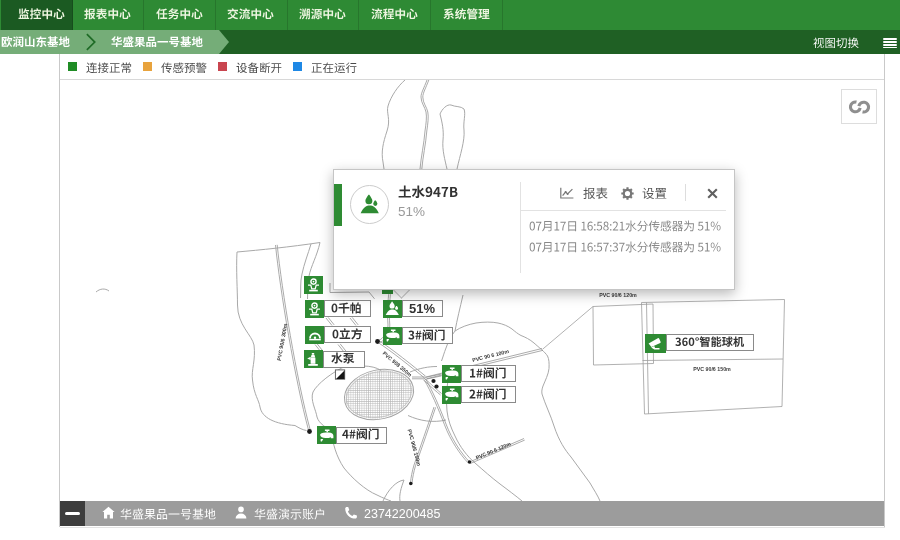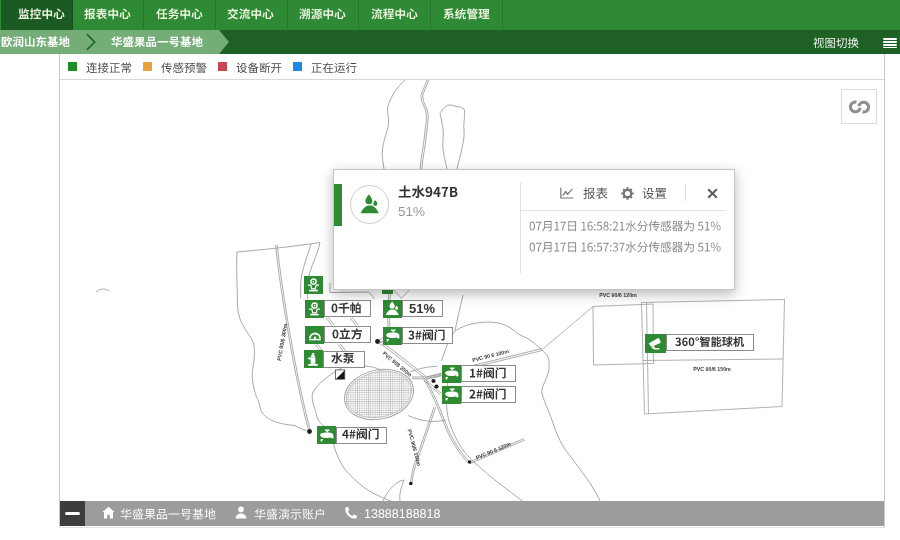--- a/index.html
+++ b/index.html
@@ -403,13 +403,13 @@
 <svg class="abs" style="left:175px;top:5px" width="12" height="13" viewBox="0 0 12 13">
       <circle cx="6" cy="3.4" r="2.8" fill="#fff"></circle>
       <path d="M0.6,12.4 a5.4,4.8 0 0 1 10.8,0 Z" fill="#fff"></path>
     </svg>
 <div class="abs" style="left:194px;top:7px"><svg width="73" height="14" viewBox="0 0 73 14" style="overflow:visible">
         <path d="M6.4 -9.9V-7.5C5.7 -7.3 5 -7.1 4.3 -6.9C4.4 -6.7 4.6 -6.4 4.6 -6.2C5.2 -6.3 5.8 -6.5 6.4 -6.7V-5.6C6.4 -4.6 6.7 -4.4 7.8 -4.4C8.1 -4.4 9.7 -4.4 9.9 -4.4C10.9 -4.4 11.2 -4.8 11.3 -6.2C11 -6.2 10.7 -6.4 10.5 -6.5C10.4 -5.4 10.3 -5.2 9.9 -5.2C9.5 -5.2 8.2 -5.2 7.9 -5.2C7.4 -5.2 7.3 -5.2 7.3 -5.6V-7C8.7 -7.4 10 -8 11 -8.6L10.3 -9.3C9.5 -8.8 8.4 -8.3 7.3 -7.8V-9.9ZM3.9 -10.1C3.1 -8.8 1.8 -7.5 0.6 -6.8C0.8 -6.6 1.1 -6.3 1.2 -6.1C1.7 -6.4 2.2 -6.8 2.7 -7.3V-4H3.6V-8.2C4 -8.7 4.4 -9.3 4.7 -9.8ZM0.6 -2.7V-1.8H5.5V1H6.5V-1.8H11.4V-2.7H6.5V-4.1H5.5V-2.7Z M14.1 -3V-0.1H12.6V0.7H23.4V-0.1H22V-3ZM14.9 -0.1V-2.3H16.4V-0.1ZM17.3 -0.1V-2.3H18.8V-0.1ZM19.6 -0.1V-2.3H21.1V-0.1ZM19.8 -9.7C20.2 -9.5 20.7 -9.1 21 -8.8H19C18.9 -9.2 18.9 -9.6 18.9 -10.1H18C18 -9.6 18 -9.2 18.1 -8.8H13.6V-7.3C13.6 -6.2 13.5 -4.6 12.5 -3.5C12.7 -3.4 13.1 -3.1 13.3 -2.9C14 -3.8 14.3 -5.1 14.5 -6.2H16.6C16.5 -5.1 16.5 -4.7 16.4 -4.6C16.3 -4.5 16.2 -4.5 16 -4.5C15.8 -4.5 15.4 -4.5 14.9 -4.5C15 -4.4 15.1 -4.1 15.1 -3.8C15.7 -3.8 16.2 -3.8 16.4 -3.8C16.7 -3.9 16.9 -3.9 17.1 -4.1C17.3 -4.4 17.4 -5 17.5 -6.6C17.5 -6.7 17.5 -6.9 17.5 -6.9H14.5L14.5 -7.3V-8H18.3C18.5 -6.9 18.9 -6 19.4 -5.2C18.8 -4.8 18.1 -4.4 17.4 -4.1C17.6 -3.9 17.9 -3.6 18 -3.4C18.7 -3.7 19.3 -4.1 19.9 -4.6C20.5 -3.7 21.3 -3.3 22.1 -3.3C22.9 -3.3 23.2 -3.7 23.4 -5.1C23.1 -5.2 22.8 -5.4 22.7 -5.5C22.6 -4.5 22.5 -4.1 22.1 -4.1C21.6 -4.1 21 -4.5 20.5 -5.1C21.3 -5.8 21.9 -6.6 22.4 -7.4L21.6 -7.7C21.2 -7 20.7 -6.3 20.1 -5.8C19.7 -6.4 19.4 -7.1 19.2 -8H23.2V-8.8H21.3L21.8 -9C21.5 -9.4 20.9 -9.8 20.4 -10.1Z M32.1 -0.7C32.9 -0.3 34.1 0.4 34.6 0.9L35.3 0.3C34.7 -0.1 33.6 -0.8 32.7 -1.2ZM29.8 -1.1C29.2 -0.6 28.1 -0.1 27.1 0.2C27.3 0.4 27.6 0.7 27.8 0.9C28.8 0.5 29.9 -0.2 30.7 -0.8ZM25.1 -9.3C25.8 -8.9 26.6 -8.4 27 -8.1L27.5 -8.9C27.1 -9.2 26.3 -9.6 25.7 -9.9ZM24.4 -6C25 -5.7 25.9 -5.3 26.3 -5L26.8 -5.7C26.4 -6 25.5 -6.4 24.9 -6.7ZM24.8 0.1 25.6 0.7C26.1 -0.4 26.8 -1.9 27.3 -3.2L26.6 -3.7C26.1 -2.4 25.3 -0.8 24.8 0.1ZM30.4 -9.9C30.6 -9.6 30.8 -9.3 30.9 -8.9H27.7V-7H28.5V-8.2H34.3V-7H35.1V-8.9H31.9C31.8 -9.3 31.5 -9.8 31.3 -10.1ZM28.9 -3.1H30.9V-2H28.9ZM31.8 -3.1H33.8V-2H31.8ZM28.9 -4.8H30.9V-3.7H28.9ZM31.8 -4.8H33.8V-3.7H31.8ZM28.6 -7.1V-6.3H30.9V-5.4H28.1V-1.3H34.7V-5.4H31.8V-6.3H34.2V-7.1Z M38.8 -4.2C38.3 -2.9 37.4 -1.5 36.4 -0.7C36.6 -0.6 37.1 -0.3 37.2 -0.1C38.2 -1.1 39.1 -2.5 39.7 -4ZM44.2 -3.8C45.1 -2.7 46 -1.1 46.3 -0.1L47.2 -0.5C46.8 -1.5 45.9 -3.1 45 -4.2ZM37.8 -9.2V-8.3H46.2V-9.2ZM36.7 -6.3V-5.4H41.5V-0.2C41.5 -0 41.5 0 41.2 0C41 0 40.2 0 39.4 0C39.6 0.3 39.7 0.7 39.7 0.9C40.8 0.9 41.5 0.9 41.9 0.8C42.4 0.6 42.5 0.4 42.5 -0.2V-5.4H47.3V-6.3Z M50.6 -8V-4.6C50.6 -3 50.4 -0.9 48.4 0.3C48.6 0.5 48.8 0.7 48.9 0.9C51 -0.5 51.3 -2.8 51.3 -4.6V-8ZM51 -1.6C51.5 -0.9 52.2 0 52.5 0.6L53.1 0.1C52.8 -0.4 52.1 -1.3 51.6 -2ZM49 -9.5V-2.1H49.7V-8.8H52.1V-2.2H52.8V-9.5ZM58.1 -9.6C57.5 -8.4 56.5 -7.2 55.4 -6.4C55.6 -6.3 55.9 -6 56.1 -5.8C57.1 -6.6 58.2 -7.9 58.9 -9.3ZM54 1C54.2 0.9 54.5 0.7 56.9 -0.2C56.8 -0.4 56.8 -0.8 56.8 -1L55 -0.4V-4.6H56C56.5 -2.3 57.5 -0.3 59 0.7C59.1 0.5 59.4 0.2 59.6 0C58.2 -0.9 57.3 -2.6 56.8 -4.6H59.3V-5.4H55V-9.8H54.2V-5.4H53.1V-4.6H54.2V-0.5C54.2 -0 53.8 0.2 53.6 0.3C53.8 0.5 53.9 0.8 54 1Z M63 -7.4H69.2V-5H63L63 -5.6ZM65.3 -9.9C65.5 -9.4 65.8 -8.7 65.9 -8.2H62V-5.6C62 -3.8 61.9 -1.3 60.4 0.5C60.6 0.6 61 0.9 61.2 1C62.4 -0.4 62.8 -2.4 62.9 -4.1H69.2V-3.3H70.1V-8.2H66.3L66.9 -8.4C66.7 -8.9 66.4 -9.6 66.2 -10.1Z" fill="#fff" transform="translate(0,10.6)"></path>
       </svg></div>
 <svg class="abs" style="left:284px;top:5px" width="13" height="13" viewBox="0 0 13 13">
       <path d="M2.8,0.9 C2,0.9 1.2,1.6 1.2,2.4 c0,5.5 4.7,10.2 10.2,10.2 0.8,0 1.5,-0.8 1.5,-1.6 V9.6 L9.8,8.5 8.4,9.9 C6.4,8.9 4.9,7.4 3.9,5.4 L5.3,4 4.2,0.9 Z" fill="#fff"></path>
     </svg>
-<div class="abs" style="left:304px;top:6px;font-size:12.5px;color:#fff">13888188818</div>
+<div class="abs" style="left:304px;top:6px;font-size:12.5px;color:#fff">23742200485</div>
 </div>
 </body></html>

